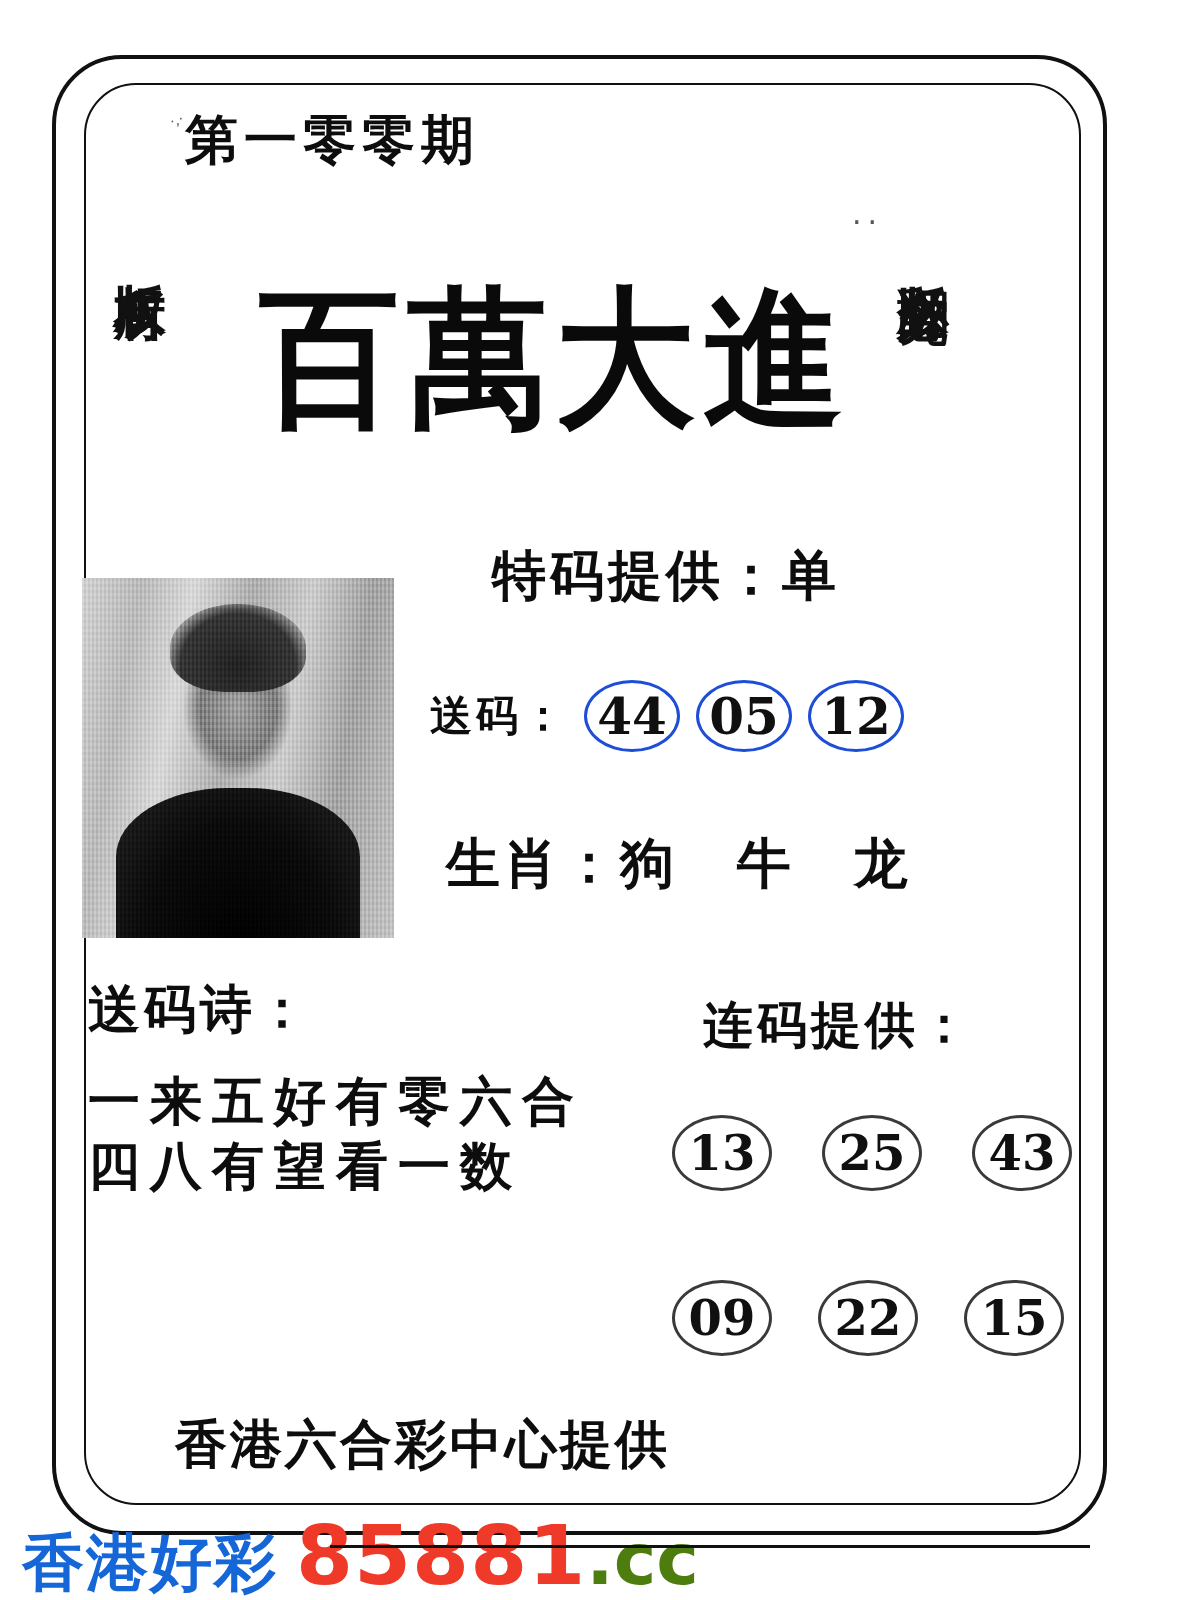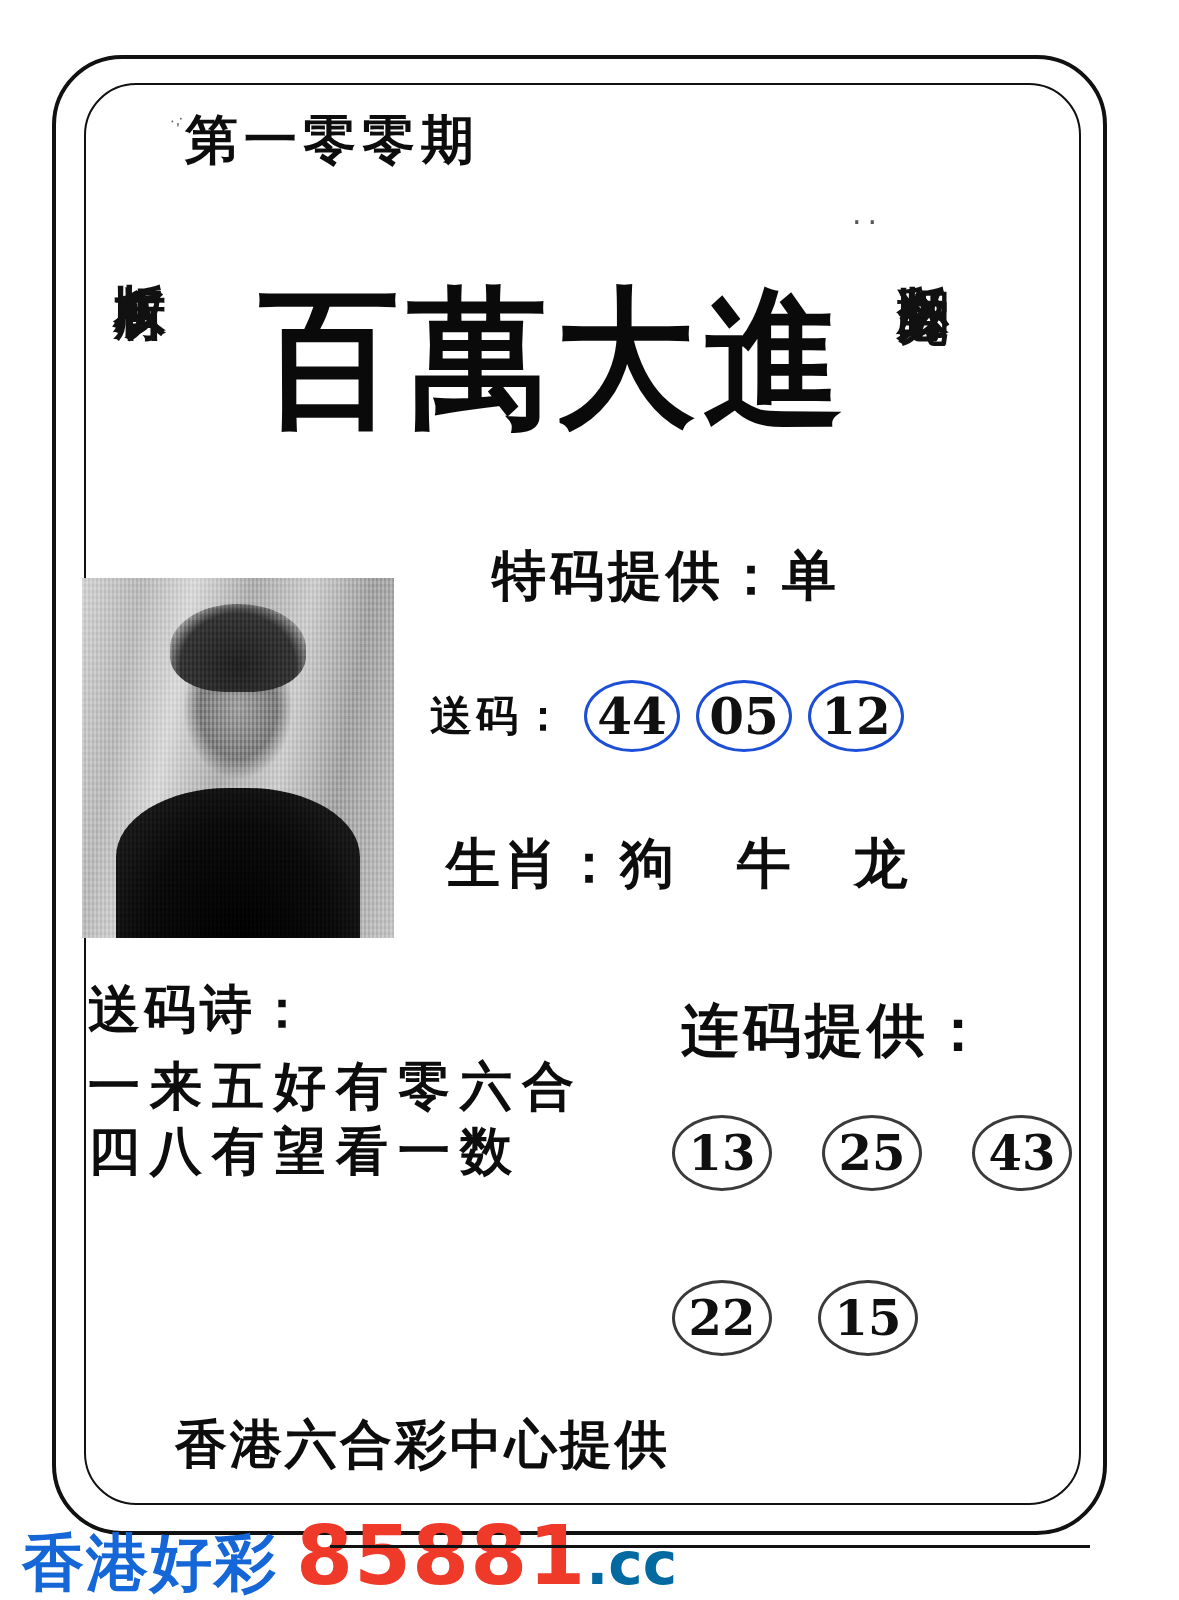--- a/index.html
+++ b/index.html
@@ -188,35 +188,35 @@
 
   
   .poem {
     position: absolute;
     left: 88px;
     top: 975px;
   }
   .poem-title {
     font-size: 52px;
     letter-spacing: 4px;
-    margin-bottom: 8px;
+    margin-bottom: 23px;
   }
   .poem-line {
     font-size: 52px;
     letter-spacing: 10px;
     line-height: 1.25;
     white-space: nowrap;
   }
 
   
   .lianma-title {
     position: absolute;
-    left: 681px;
+    left: 703px;
     top: 992px;
-    font-size: 58px;
+    font-size: 50px;
     letter-spacing: 4px;
     white-space: nowrap;
   }
   .lianma-row {
     position: absolute;
     display: flex;
     align-items: center;
   }
   .lianma-row.r1 { left: 672px; top: 1115px; gap: 50px; }
   .lianma-row.r2 { left: 672px; top: 1280px; gap: 46px; }
@@ -257,22 +257,22 @@
     font-family: "DejaVu Sans", sans-serif;
     font-weight: bold;
     font-size: 82px;
     color: #ef3a2a;
     margin-left: 18px;
     letter-spacing: 1px;
   }
   .wm-cc {
     font-family: "DejaVu Sans", sans-serif;
     font-weight: bold;
-    font-size: 58px;
-    color: #0369a1;
+    font-size: 72px;
+    color: #4d7c0f;
   }
   .wm-line {
     position: absolute;
     left: 330px;
     top: 1545px;
     width: 760px;
     height: 3px;
     background: #111;
   }
 </style>
@@ -317,20 +317,21 @@
   <div class="poem-line cn">四八有望看一数</div>
 </div>
 
 <div class="lianma-title cn">连码提供：</div>
 <div class="lianma-row r1">
   <span class="ball">13</span>
   <span class="ball">25</span>
   <span class="ball">43</span>
 </div>
 <div class="lianma-row r2">
+  <span class="ball">09</span>
   <span class="ball">22</span>
   <span class="ball">15</span>
 </div>
 
 <div class="footer-cn cn">香港六合彩中心提供</div>
 
 <div class="watermark">
   <span class="wm-cn">香港好彩</span>
   <span class="wm-num">85881</span>
   <span class="wm-cc">.cc</span>

